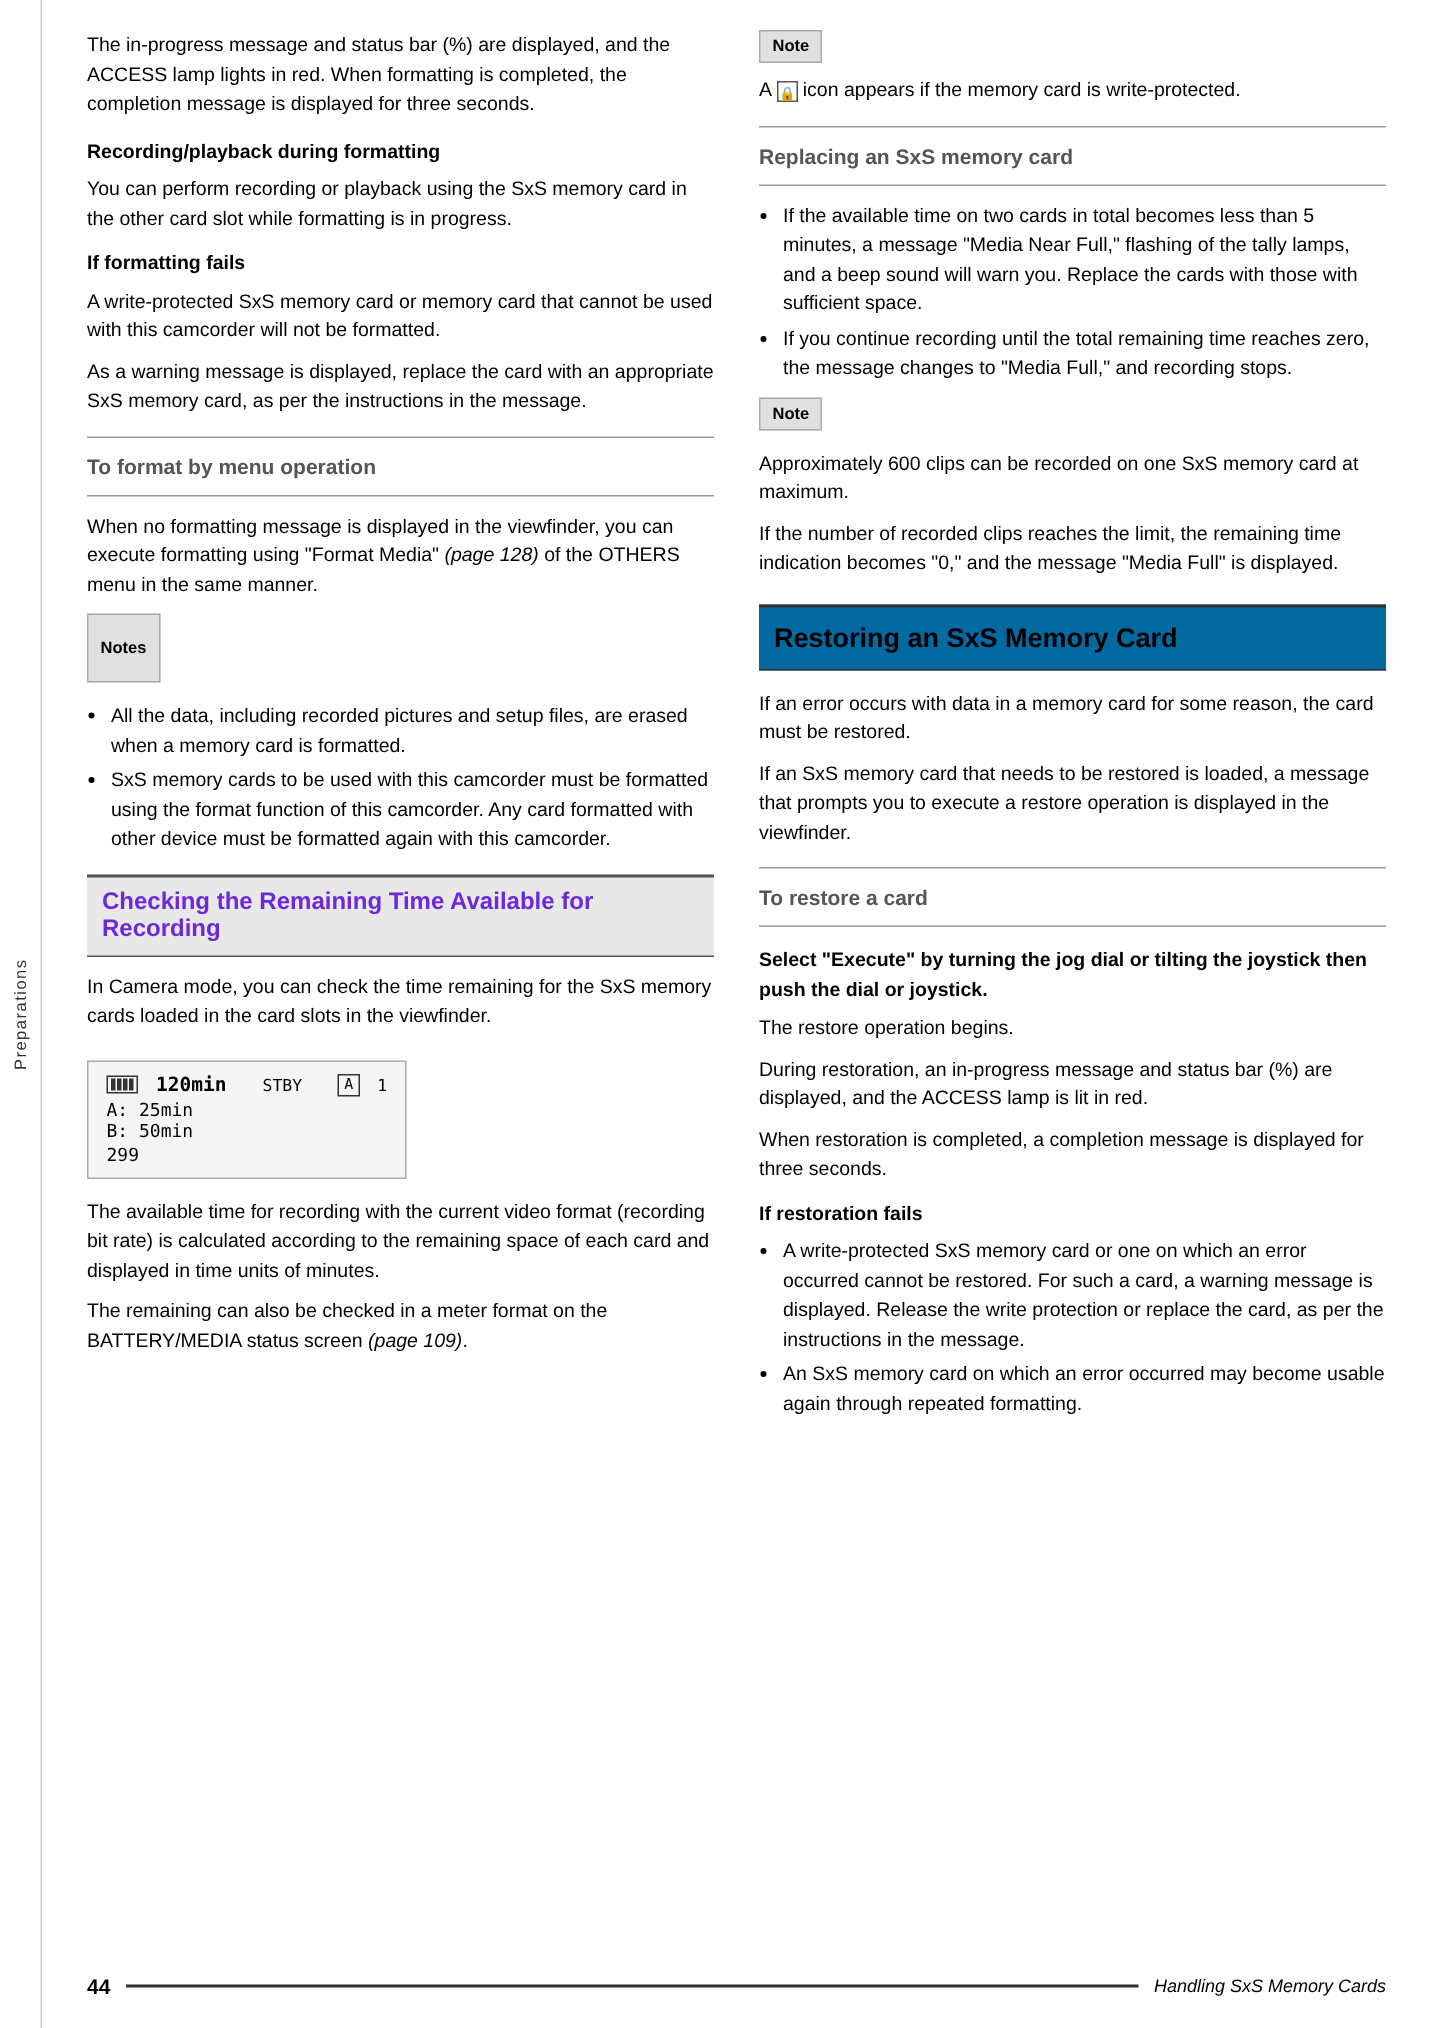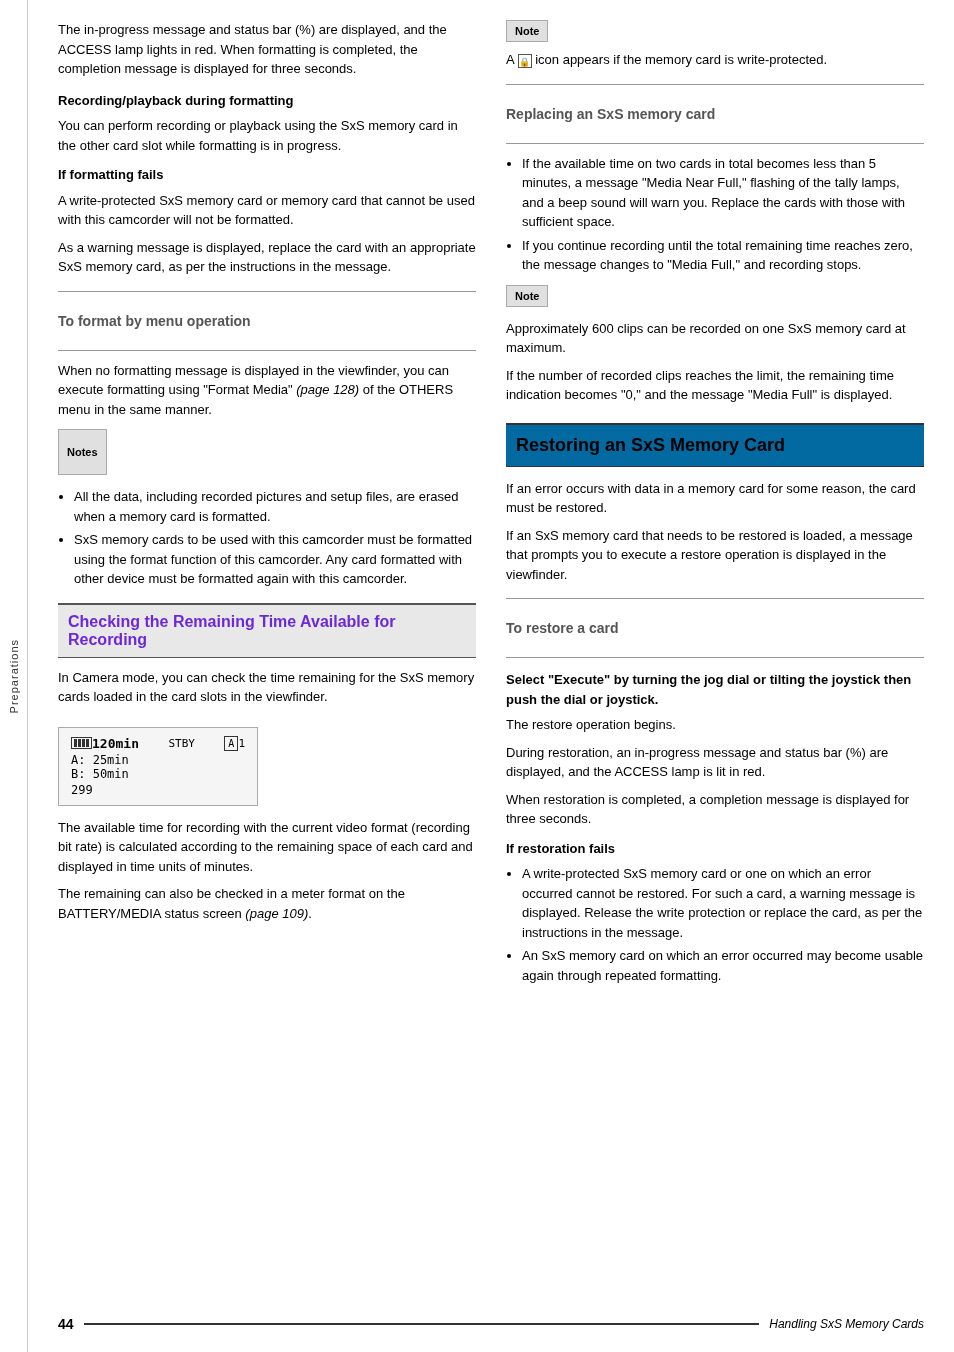--- a/index.html
+++ b/index.html
@@ -111,37 +111,37 @@
     ul li {
       line-height: 1.5;
       margin-bottom: 4px;
     }
     .sub-section-title {
       font-size: 14px;
       font-weight: bold;
       color: #555;
       border-top: 1px solid #999;
       border-bottom: 1px solid #999;
-      padding: 21px 0;
+      padding: 11px 0;
       margin: 14px 0 10px 0;
     }
     .viewfinder-display {
       border: 1px solid #aaa;
       background: #f5f5f5;
       padding: 8px 12px;
       margin: 12px 0;
       font-family: monospace;
       font-size: 12px;
       display: inline-block;
       min-width: 200px;
     }
     .viewfinder-row {
       display: flex;
       align-items: center;
-      gap: 0;
+      gap: 12px;
       text-align: right;
     }
     .vf-time {
       font-size: 13px;
       font-weight: bold;
     }
     .vf-stby {
       font-size: 11px;
     }
     .vf-slot {

